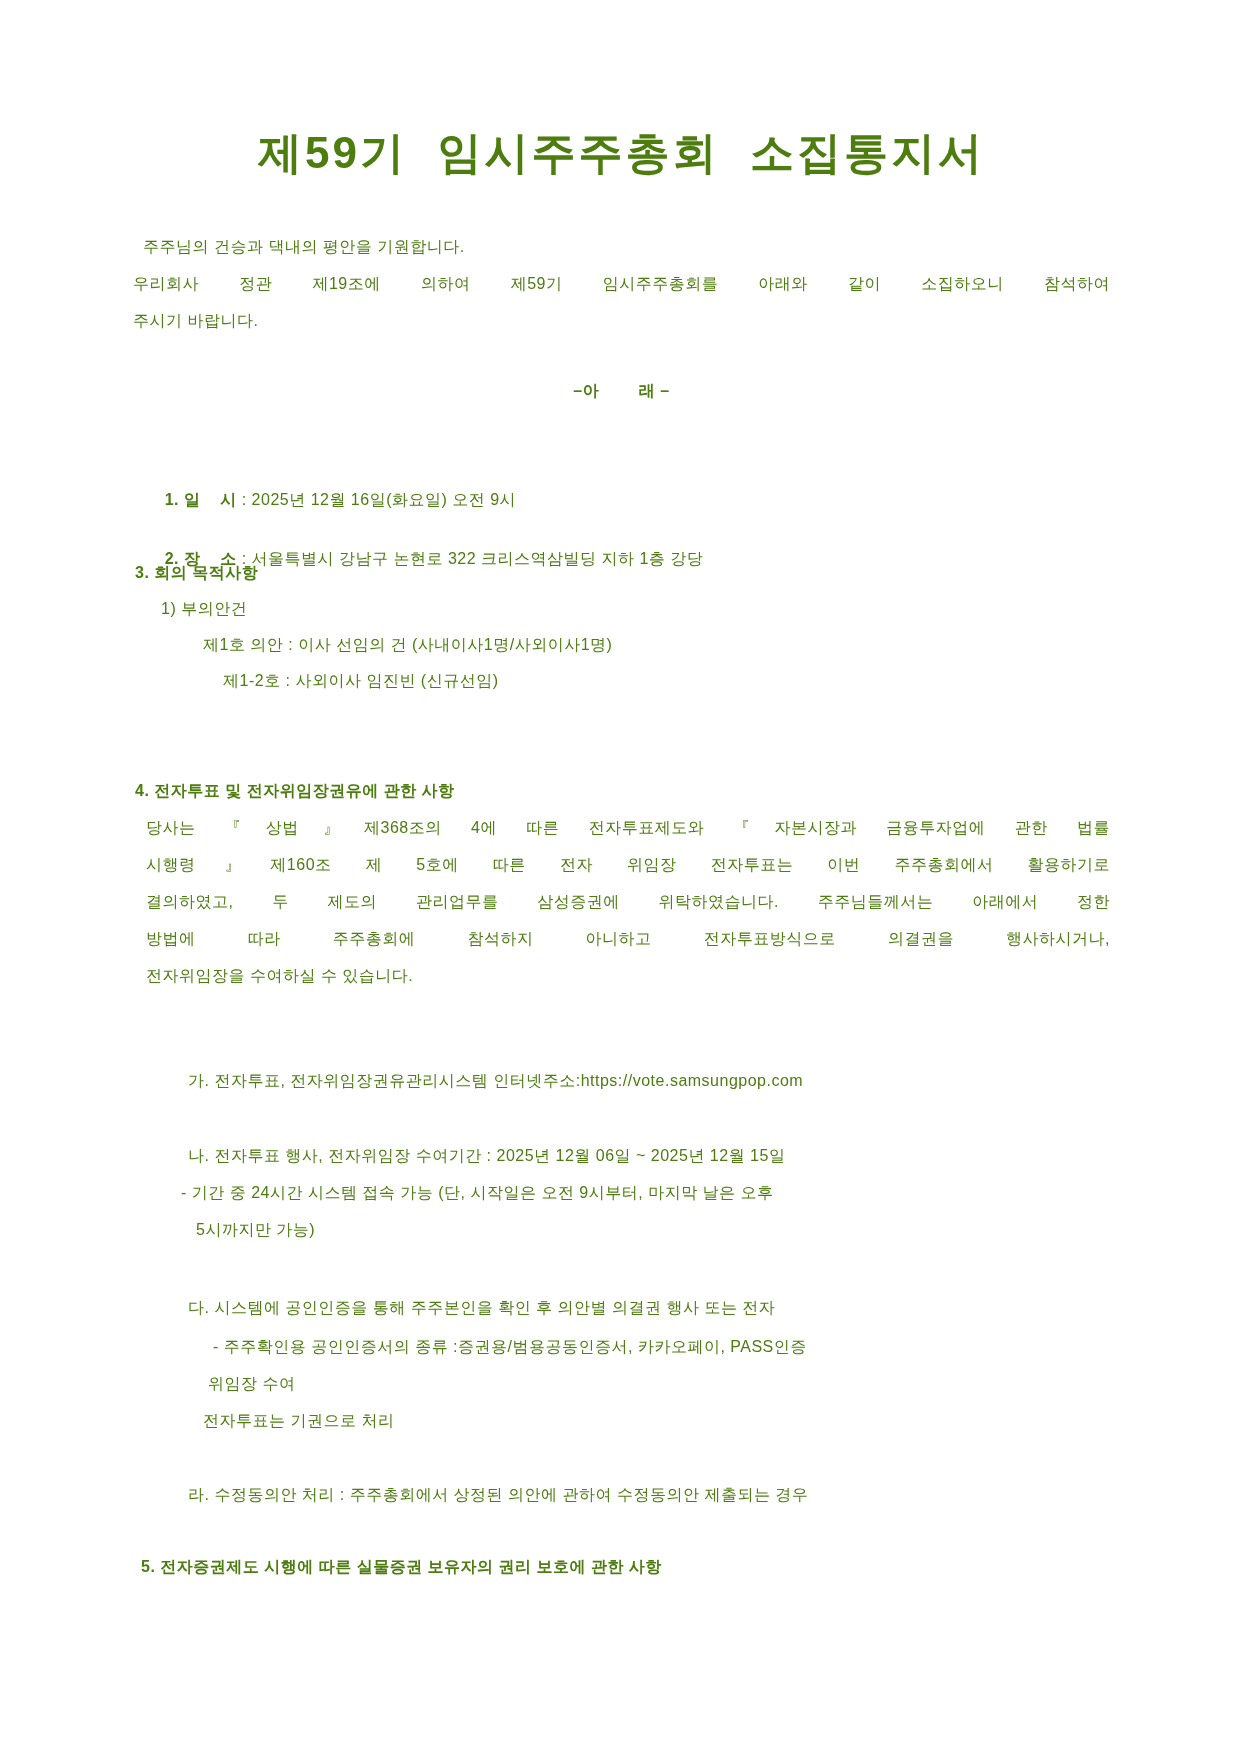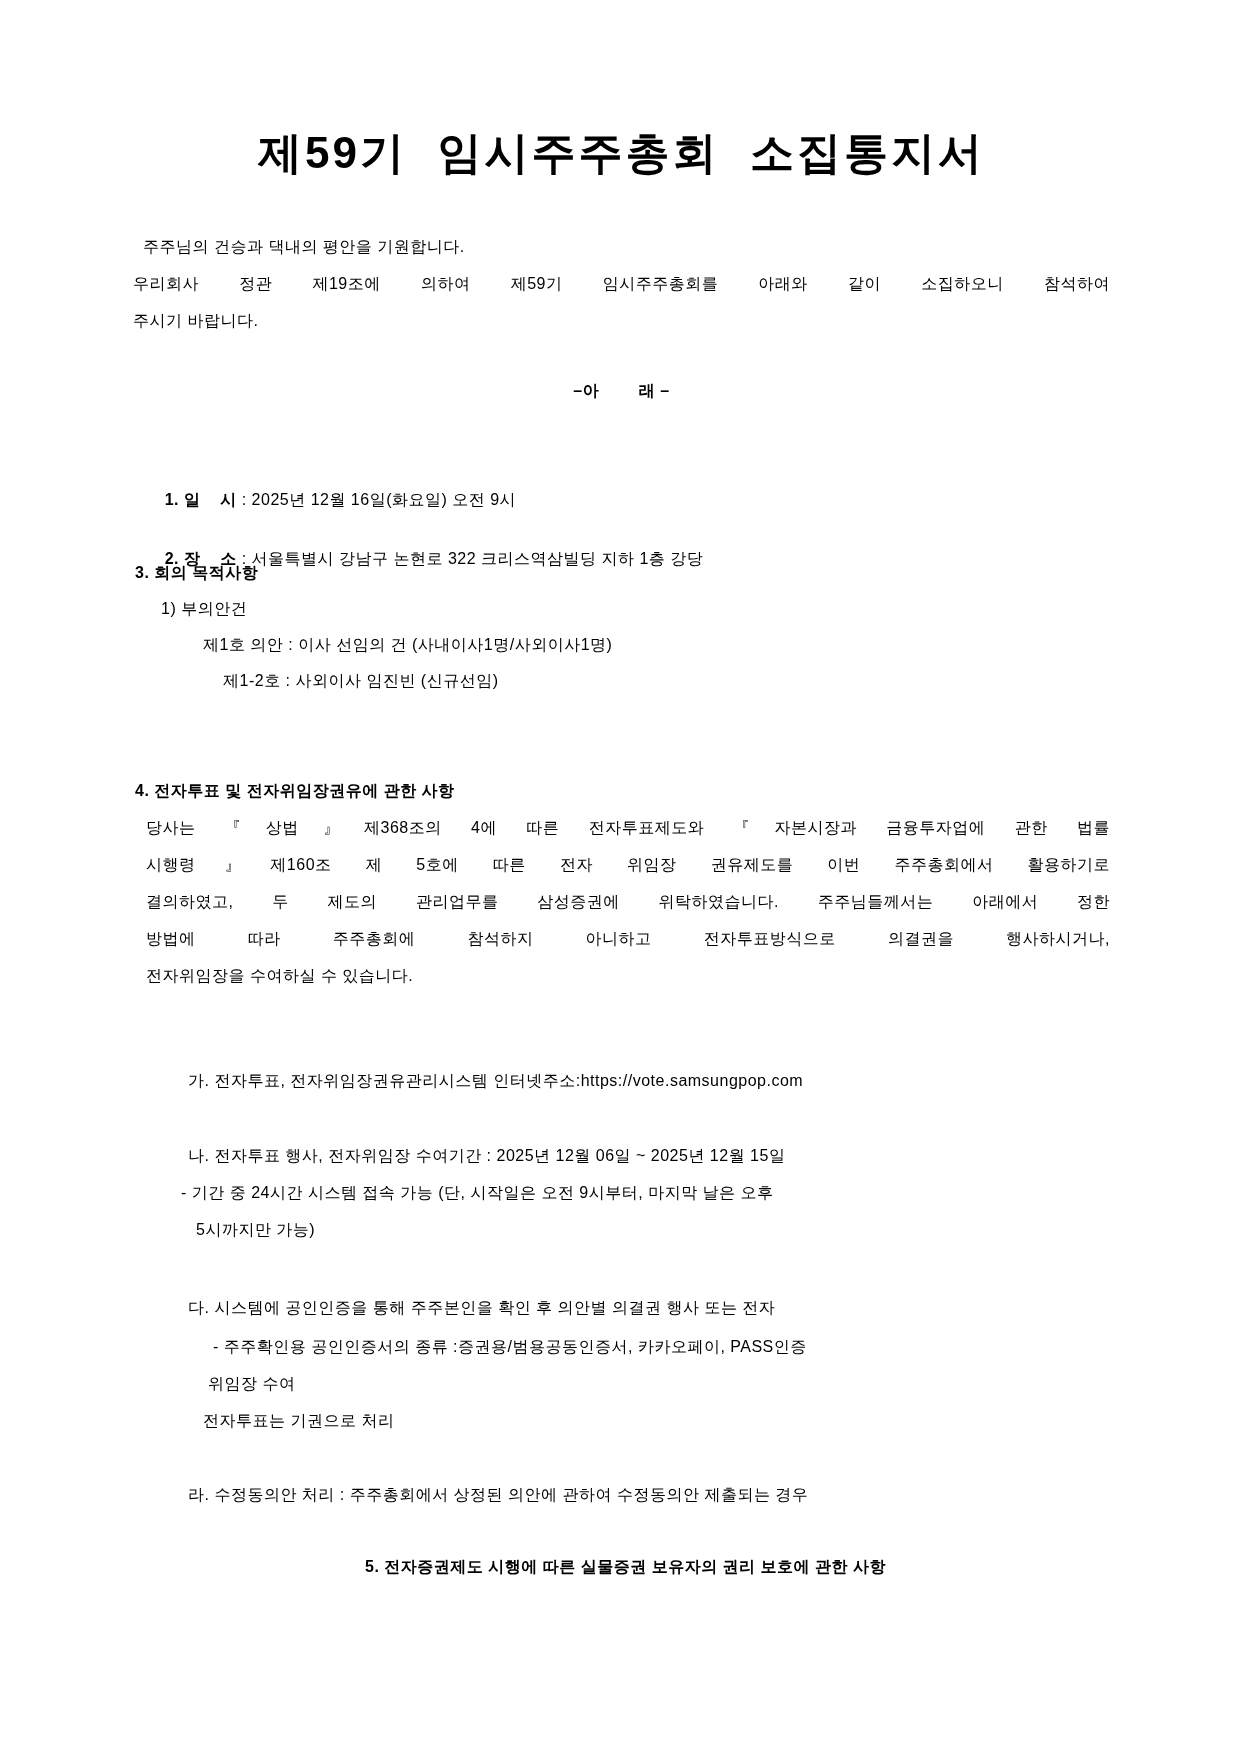--- a/index.html
+++ b/index.html
@@ -3,21 +3,21 @@
 <meta charset="utf-8">
 <style>
   html,body{margin:0;padding:0;background:#e8e8e8;}
   .page{
     position:relative;
     width:1241px;height:1755px;
     background:#ffffff;
     margin:0 auto;
     overflow:hidden;
     font-family:"Liberation Sans","DejaVu Sans",sans-serif;
-    color:#000000;
+    color:#4d7c0f;
   }
   .doc{
     position:absolute;
     left:133px;top:0;
     width:977px;
   }
   .line{
     font-size:16px;
     line-height:37px;
     height:37px;
@@ -45,21 +45,21 @@
   .ind-sub1{padding-left:28px;}
   .ind-sub2{padding-left:70px;}
   .ind-sub3{padding-left:90px;}
   .ind-body{padding-left:13px;}
   .ind-ga{padding-left:55px;}
   .ind-dash1{padding-left:48px;}
   .ind-cont1{padding-left:63px;}
   .ind-cont2{padding-left:75px;}
   .ind-dash2{padding-left:80px;}
   .ind-cont3{padding-left:70px;}
-  .ind-sec5{padding-left:8px;text-align:center;}
+  .ind-sec5{padding-left:8px;}
   
   .mt-greet{margin-top:44px;}
   .mt-divider{margin-top:33px;}
   .mt-item1{margin-top:35px;}
   .mt-item2{margin-top:22px;}
   .mt-sec3{margin-top:14px;}
   .mt-sec4{margin-top:73px;}
   .mt-ga{margin-top:68px;}
   .mt-na{margin-top:38px;}
   .mt-da{margin-top:41px;}
@@ -94,21 +94,21 @@
     <div class="mt-sec3">
       <div class="line bold ind-num">3. 회의 목적사항</div>
       <div class="line lh36 ind-sub1">1) 부의안건</div>
       <div class="line lh36 ind-sub2">제1호 의안 : 이사 선임의 건 (사내이사1명/사외이사1명)</div>
       <div class="line lh36 ind-sub3">제1-2호 : 사외이사 임진빈 (신규선임)</div>
     </div>
 
     <div class="mt-sec4">
       <div class="line bold ind-num">4. 전자투표 및 전자위임장권유에 관한 사항</div>
       <div class="line jl ind-body">당사는 『상법』제368조의 4에 따른 전자투표제도와 『자본시장과 금융투자업에 관한 법률</div>
-      <div class="line jl ind-body">시행령』제160조 제 5호에 따른 전자 위임장 권유제도를 이번 주주총회에서 활용하기로</div>
+      <div class="line jl ind-body">시행령』제160조 제 5호에 따른 전자 위임장 전자투표는 이번 주주총회에서 활용하기로</div>
       <div class="line jl ind-body">결의하였고, 두 제도의 관리업무를 삼성증권에 위탁하였습니다. 주주님들께서는 아래에서 정한</div>
       <div class="line jl ind-body">방법에 따라 주주총회에 참석하지 아니하고 전자투표방식으로 의결권을 행사하시거나,</div>
       <div class="line ind-body">전자위임장을 수여하실 수 있습니다.</div>
 
       <div class="line ind-ga mt-ga">가. 전자투표, 전자위임장권유관리시스템 인터넷주소:https://vote.samsungpop.com</div>
 
       <div class="line ind-ga mt-na">나. 전자투표 행사, 전자위임장 수여기간 : 2025년 12월 06일 ~ 2025년 12월 15일</div>
       <div class="line ind-dash1">- 기간 중 24시간 시스템 접속 가능 (단, 시작일은 오전 9시부터, 마지막 날은 오후</div>
       <div class="line ind-cont1">5시까지만 가능)</div>
 

